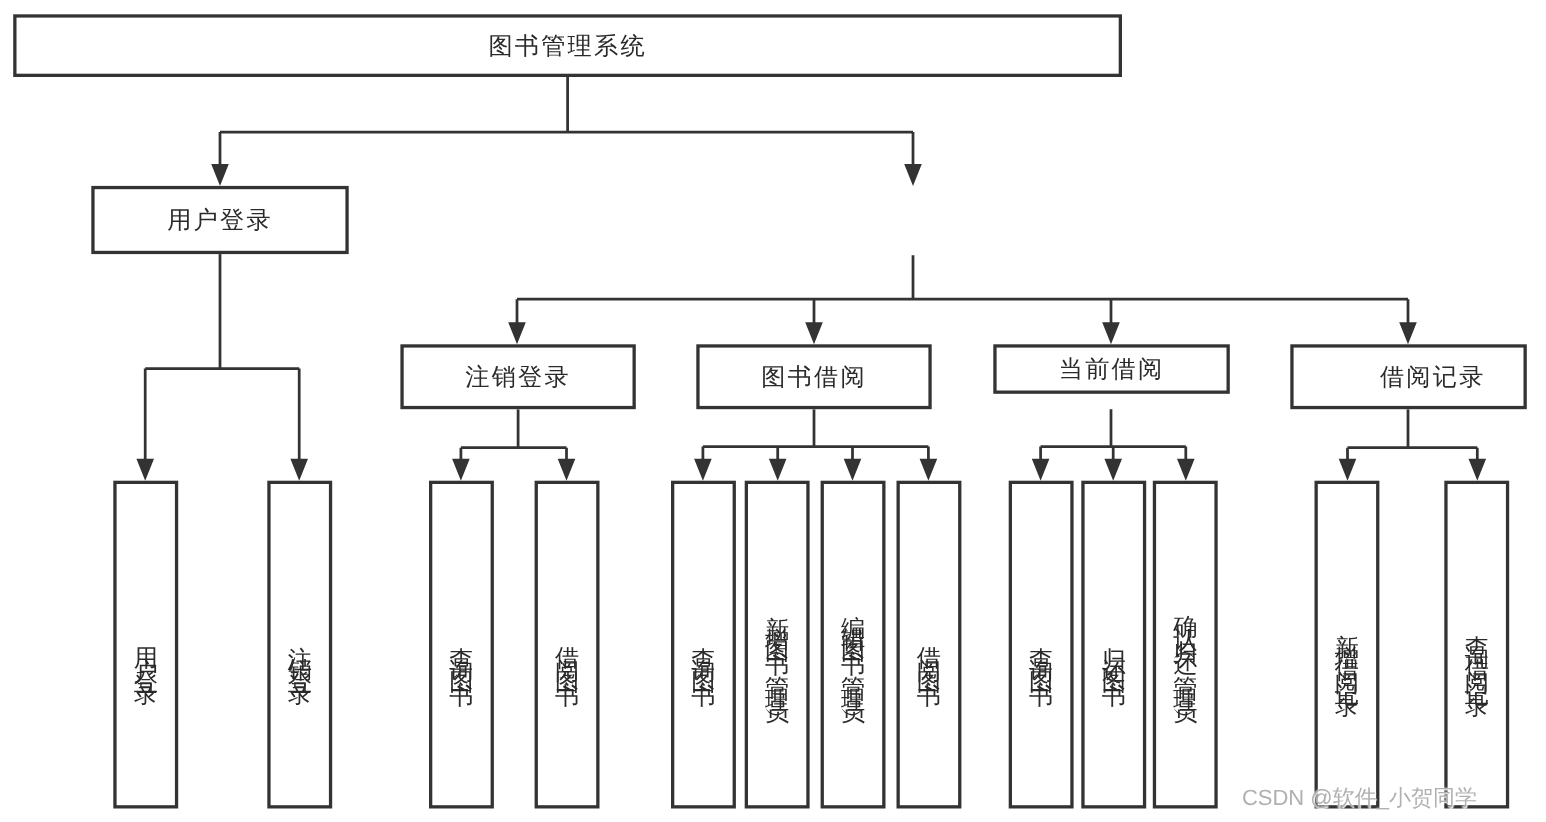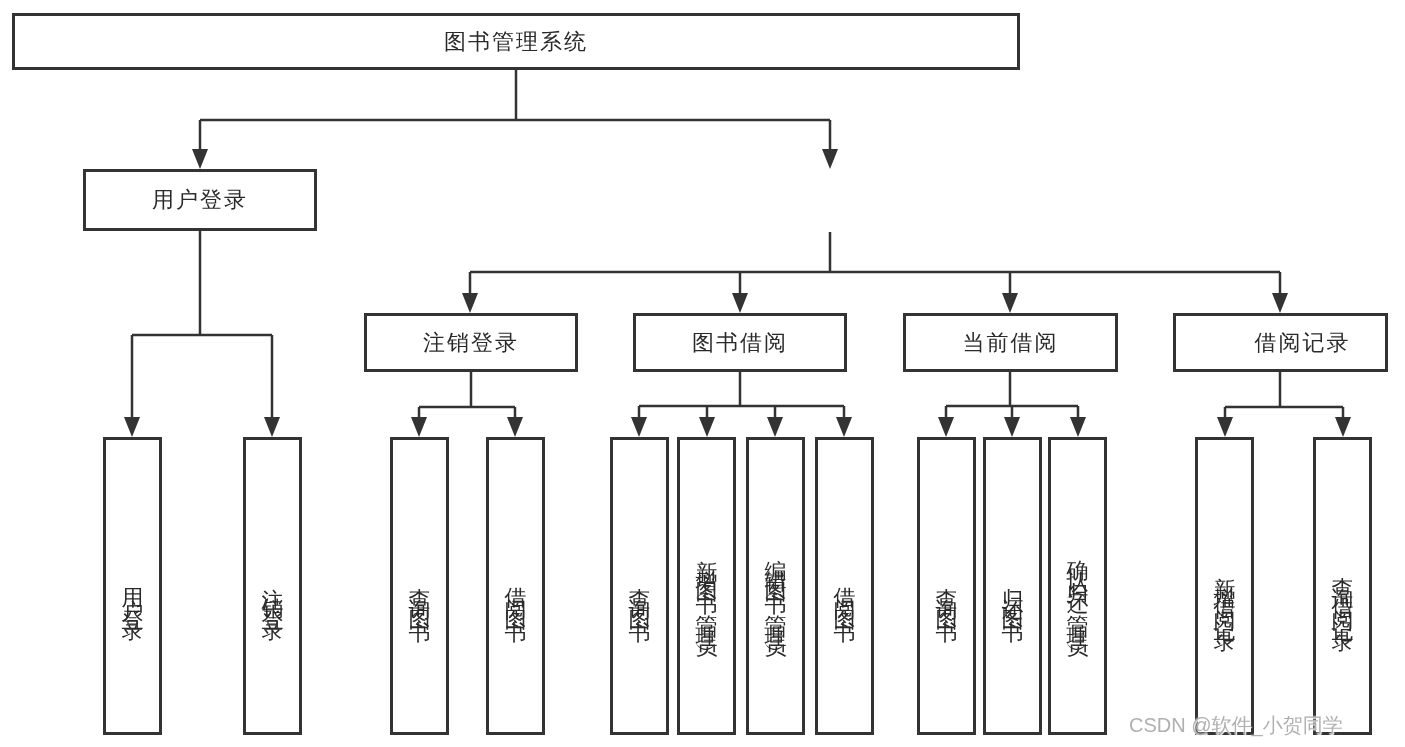--- a/index.html
+++ b/index.html
@@ -19,21 +19,21 @@
     writing-mode:vertical-rl; text-orientation:mixed;
     font-size:22px; line-height:1; letter-spacing:11px;
     display:block; margin-bottom:-11px;
   }
   
   .n-root        { left:12px;   top:13px;  width:1008px; height:57px; }
   .n-user-login  { left:83px;   top:169px; width:234px;  height:62px; }
   .n-book-mgmt   { left:712px;  top:168px; width:235px;  height:64px; }
   .n-new-rec     { left:364px;  top:313px; width:214px;  height:59px; }
   .n-borrow      { left:633px;  top:313px; width:214px;  height:59px;font-family:Liberation Mono, monospace; }
-  .n-current     { left:903px;  top:313px; width:215px;  height:59px; }
+  .n-current     { left:903px;  top:313px; width:215px;  height:45px; }
   .n-record      { left:1173px; top:313px; width:215px;  height:59px;padding-left:44px; }
   .leaf { top:437px; width:59px; height:298px; }
   .l-a1 { left:103px; }  .l-a2 { left:243px; }
   .l-b1 { left:390px; }  .l-b2 { left:486px; }
   .l-c1 { left:610px; }  .l-c2 { left:677px; } .l-c3 { left:746px; } .l-c4 { left:815px; }
   .l-d1 { left:917px; }  .l-d2 { left:983px; } .l-d3 { left:1048px; }
   .l-e1 { left:1195px; } .l-e2 { left:1313px; }
   .watermark {
     position:absolute; left:1129px; top:712px; z-index:5;
     font-size:20px; color:#b0b0b0; white-space:nowrap;

